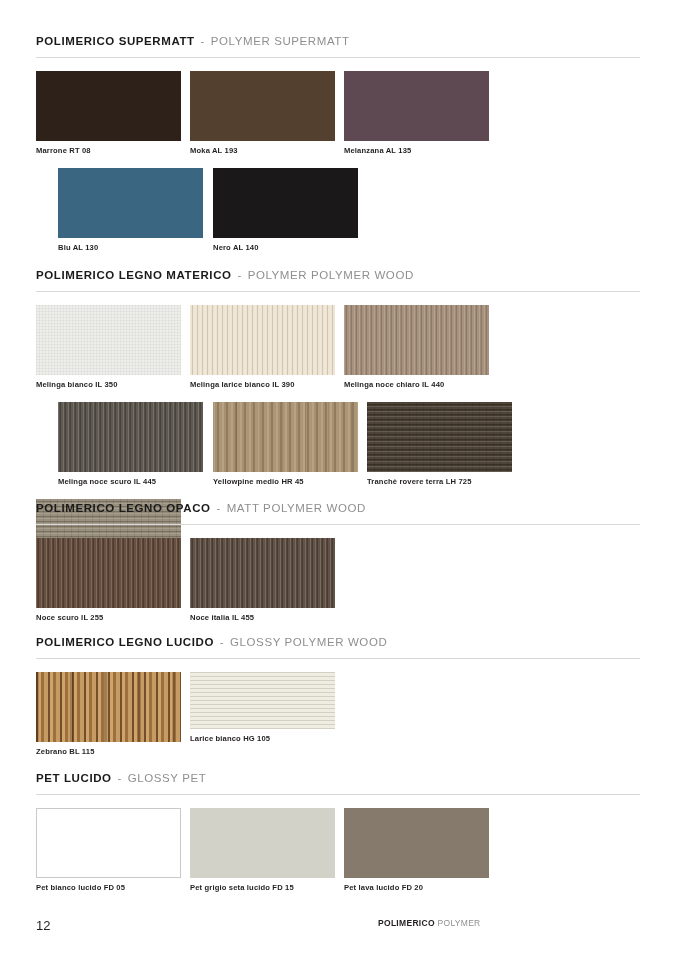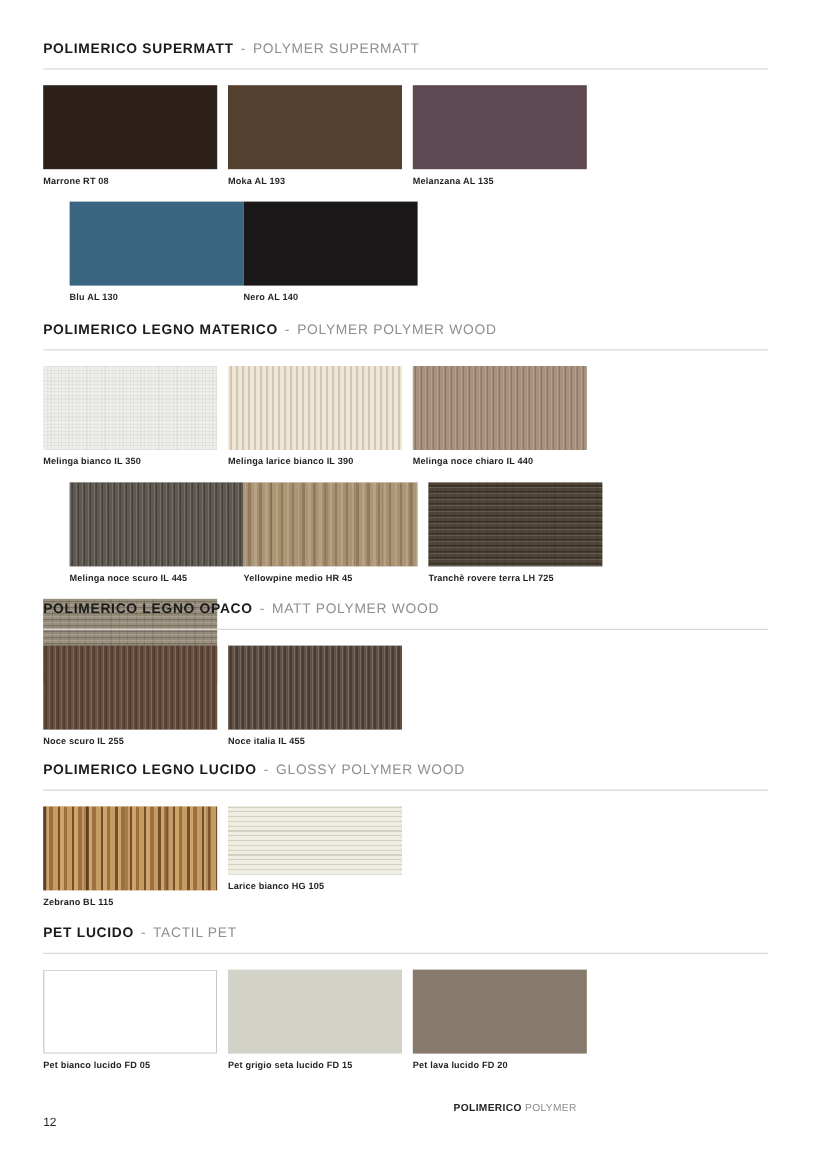--- a/index.html
+++ b/index.html
@@ -50,21 +50,21 @@
   .grid {
     display: flex;
     flex-wrap: wrap;
     gap: 0;
   }
   .cell {
     width: 145px;
     margin-right: 9px;
     margin-top: 13px;
   }
-  .cell.last { margin-right: 0; padding-left: 22px; }
+  .cell.last { margin-right: 10px; padding-left: 22px; }
   .swatch {
     width: 145px;
     height: 70px;
     display: block;
     position: relative;
     overflow: hidden;
   }
   .swatch.short { height: 57px; }
   .swatch.bordered { box-shadow: inset 0 0 0 1px #c9c9c9; }
   .cap {
@@ -160,22 +160,22 @@
   }
 
   
   .footer {
     position: absolute;
     left: 36px; top: 918px;
     width: 604px;
     height: 16px;
   }
   .footer .pg {
-    position: absolute; left: 0; top: 12px;
-    font-size: 10px; font-weight: normal; color: #231f20;
+    position: absolute; left: 0; top: 0;
+    font-size: 13px; font-weight: normal; color: #231f20;
   }
   .footer .brand {
     position: absolute; left: 342px; top: 0;
     font-size: 8.5px; letter-spacing: 0.3px; white-space: nowrap;
   }
   .footer .brand b { color: #231f20; font-weight: bold; }
   .footer .brand span { color: #8f8f8f; font-weight: normal; margin-top: 46px; }
 </style>
 </head>
 <body>
@@ -264,21 +264,21 @@
             <div class="swatch tex-zebra" style="background: rgb(185, 138, 78);"></div>
             <div class="cap">Zebrano BL 115</div>
           </div>
           <div class="cell">
             <div class="swatch tex-hline short" style="background: rgb(239, 236, 226);"></div>
             <div class="cap">Larice bianco HG 105</div>
           </div>
         </div>
       </div>
       <div class="section" style="position: absolute; left: 0px; top: 773px;">
-        <div class="section-head"><span class="sec-it">PET LUCIDO</span> <span class="sec-dash">-</span> <span class="sec-en">TACTIL PET</span></div>
+        <div class="section-head"><span class="sec-it">PET LUCIDO</span> <span class="sec-dash">-</span> <span class="sec-en">GLOSSY PET</span></div>
         <div class="rule"></div>
         <div class="grid">
           <div class="cell">
             <div class="swatch bordered" style="background: rgb(255, 255, 255);"></div>
             <div class="cap">Pet bianco lucido FD 05</div>
           </div>
           <div class="cell">
             <div class="swatch" style="background: rgb(210, 210, 200);"></div>
             <div class="cap">Pet grigio seta lucido FD 15</div>
           </div>

